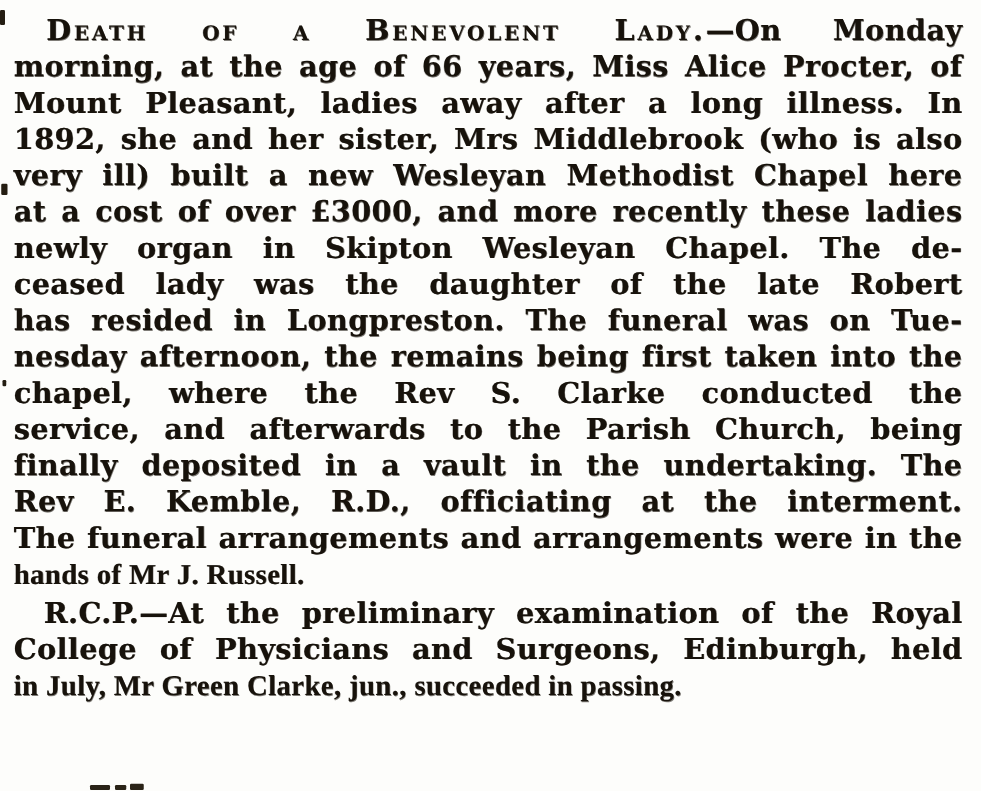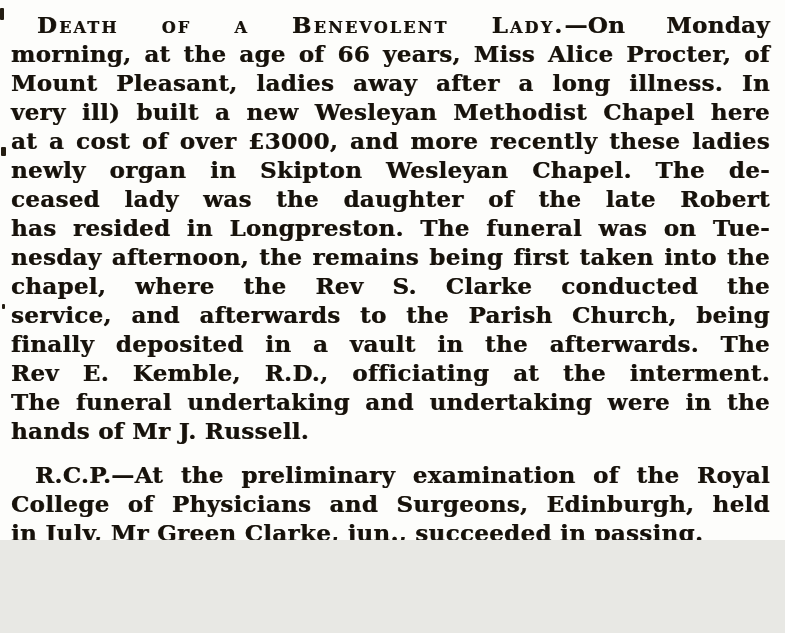--- a/index.html
+++ b/index.html
@@ -1,19 +1,19 @@
 <!DOCTYPE html>
 <html><head>
 <meta charset="utf-8">
 <style>
   html,body { margin:0; padding:0; background:#e8e8e4; }
   .page {
     position: relative;
     width: 785px;
-    height: 540px;
+    height: 633px;
     background: #fdfdfb;
     overflow: hidden;
     box-sizing: border-box;
     padding: 10px 15px 2px 11px;
     font-family: "DejaVu Serif", "Liberation Serif", serif;
     font-weight: 700;
     color: #17120b;
     font-size: 23px;
     line-height: 29px;
     letter-spacing: 0.3px;
@@ -22,56 +22,58 @@
   .article { }
   .line {
     height: 29px;
     text-align: justify;
     text-align-last: justify;
     white-space: normal;
   }
   .line.lastline {
     text-align: right;
     text-align-last: left;
+    font-family: Liberation Serif, serif;
   }
   .line.indent1 { text-indent: 26px; }
   .line.indent2 { text-indent: 24px; }
   .sc {
     font-variant: small-caps;
     letter-spacing: 2.2px;
   }
-  .para2 { margin-top: 15px; }
+  .para2 { margin-top: 2px; }
   
   .speck {
     position: absolute;
     background: #241d12;
     border-radius: 1px;
   }
   .frag { position: absolute; background: #2a2317; border-radius: 1px; }
 </style>
 </head>
 <body>
 
 <div class="page">
 
   <div class="article">
     <div class="line indent1"><span class="sc">Death of a Benevolent Lady.</span><span>—On Monday</span></div>
     <div class="line">morning, at the age of 66 years, Miss Alice Procter, of</div>
     <div class="line">Mount Pleasant, ladies away after a long illness. In</div>
+    <div class="line">1892, she and her sister, Mrs Middlebrook (who is also</div>
     <div class="line">very ill) built a new Wesleyan Methodist Chapel here</div>
     <div class="line">at a cost of over £3000, and more recently these ladies</div>
     <div class="line">newly organ in Skipton Wesleyan Chapel. The de-</div>
     <div class="line">ceased lady was the daughter of the late Robert</div>
     <div class="line">has resided in Longpreston. The funeral was on Tue-</div>
     <div class="line">nesday afternoon, the remains being first taken into the</div>
     <div class="line">chapel, where the Rev S. Clarke conducted the</div>
     <div class="line">service, and afterwards to the Parish Church, being</div>
-    <div class="line">finally deposited in a vault in the afterwards. The</div>
+    <div class="line">finally deposited in a vault in the undertaking. The</div>
     <div class="line">Rev E. Kemble, R.D., officiating at the interment.</div>
-    <div class="line">The funeral undertaking and undertaking were in the</div>
+    <div class="line">The funeral arrangements and arrangements were in the</div>
     <div class="line lastline">hands of Mr J. Russell.</div>
   </div>
 
   <div class="article para2">
     <div class="line indent2">R.C.P.—At the preliminary examination of the Royal</div>
     <div class="line">College of Physicians and Surgeons, Edinburgh, held</div>
     <div class="line lastline">in July, Mr Green Clarke, jun., succeeded in passing.</div>
   </div>
 
   <div class="speck" style="left:0; top:8; left:0px; top:8px; width:4px; height:12px;"></div>

